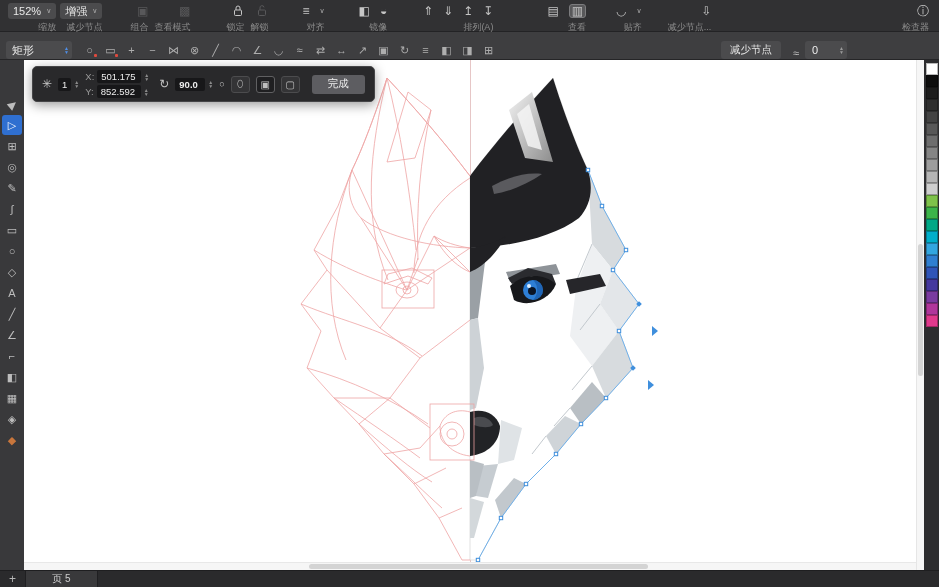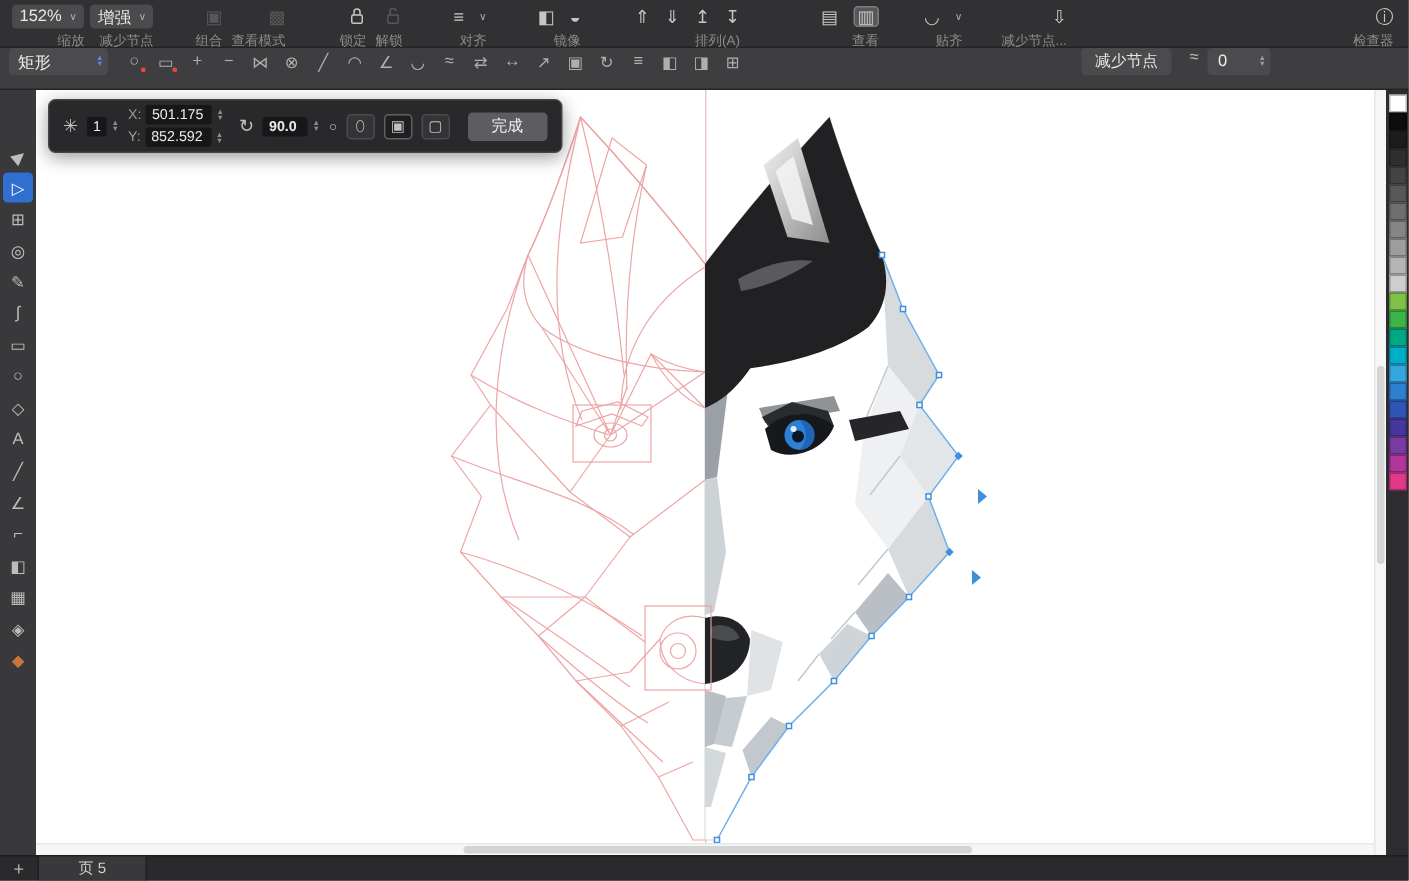--- a/index.html
+++ b/index.html
@@ -15,21 +15,21 @@
   .tb-icon { font-size:12px; color:#c6c6c6; line-height:1; }
   .tb-icon.disabled { color:#58585a; }
   .tb-icon.active { background:#58585a; border:1px solid #7c7c7e; border-radius:3px; padding:0 2px; }
   .tb-label { font-size:9px; color:#8b8b8b; margin-top:2px; white-space:nowrap; }
   .tb-dropdown { background:#4b4b4d; border-radius:3px; padding:0 5px; display:flex; gap:5px;
     align-items:center; font-size:11px; color:#e8e8e8; height:16px; }
   .chev { font-size:7px; color:#ababab; }
 
   
   .property-bar { height:28px; background:#3e3e40; border-bottom:1px solid #252527;
-    display:flex; align-items:flex-start; padding:0 6px; gap:2px; }
+    display:flex; align-items:flex-end; padding:0 6px; gap:2px; }
   .combo { background:#4b4b4d; border-radius:3px; height:18px; width:66px; display:flex;
     align-items:center; justify-content:space-between; padding:0 3px 0 6px; font-size:11px; color:#ececec; }
   .steppers { display:flex; flex-direction:column; font-size:5px; line-height:4px; color:#4f8fe8; }
   .steppers.gray { color:#9a9a9a; }
   .pb-icon { width:19px; height:18px; display:flex; align-items:center; justify-content:center;
     color:#aeaeae; font-size:11px; border-radius:3px; position:relative; flex:0 0 auto; }
   .pb-icon.red-dot::after { content:""; position:absolute; right:2px; bottom:2px; width:3px;
     height:3px; background:#df4a3e; border-radius:1px; }
   .pb-button { background:#4b4b4d; border:none; border-radius:3px; height:18px; padding:0 9px;
     font-size:10.5px; color:#e4e4e4; display:flex; align-items:center; margin-left:auto;

